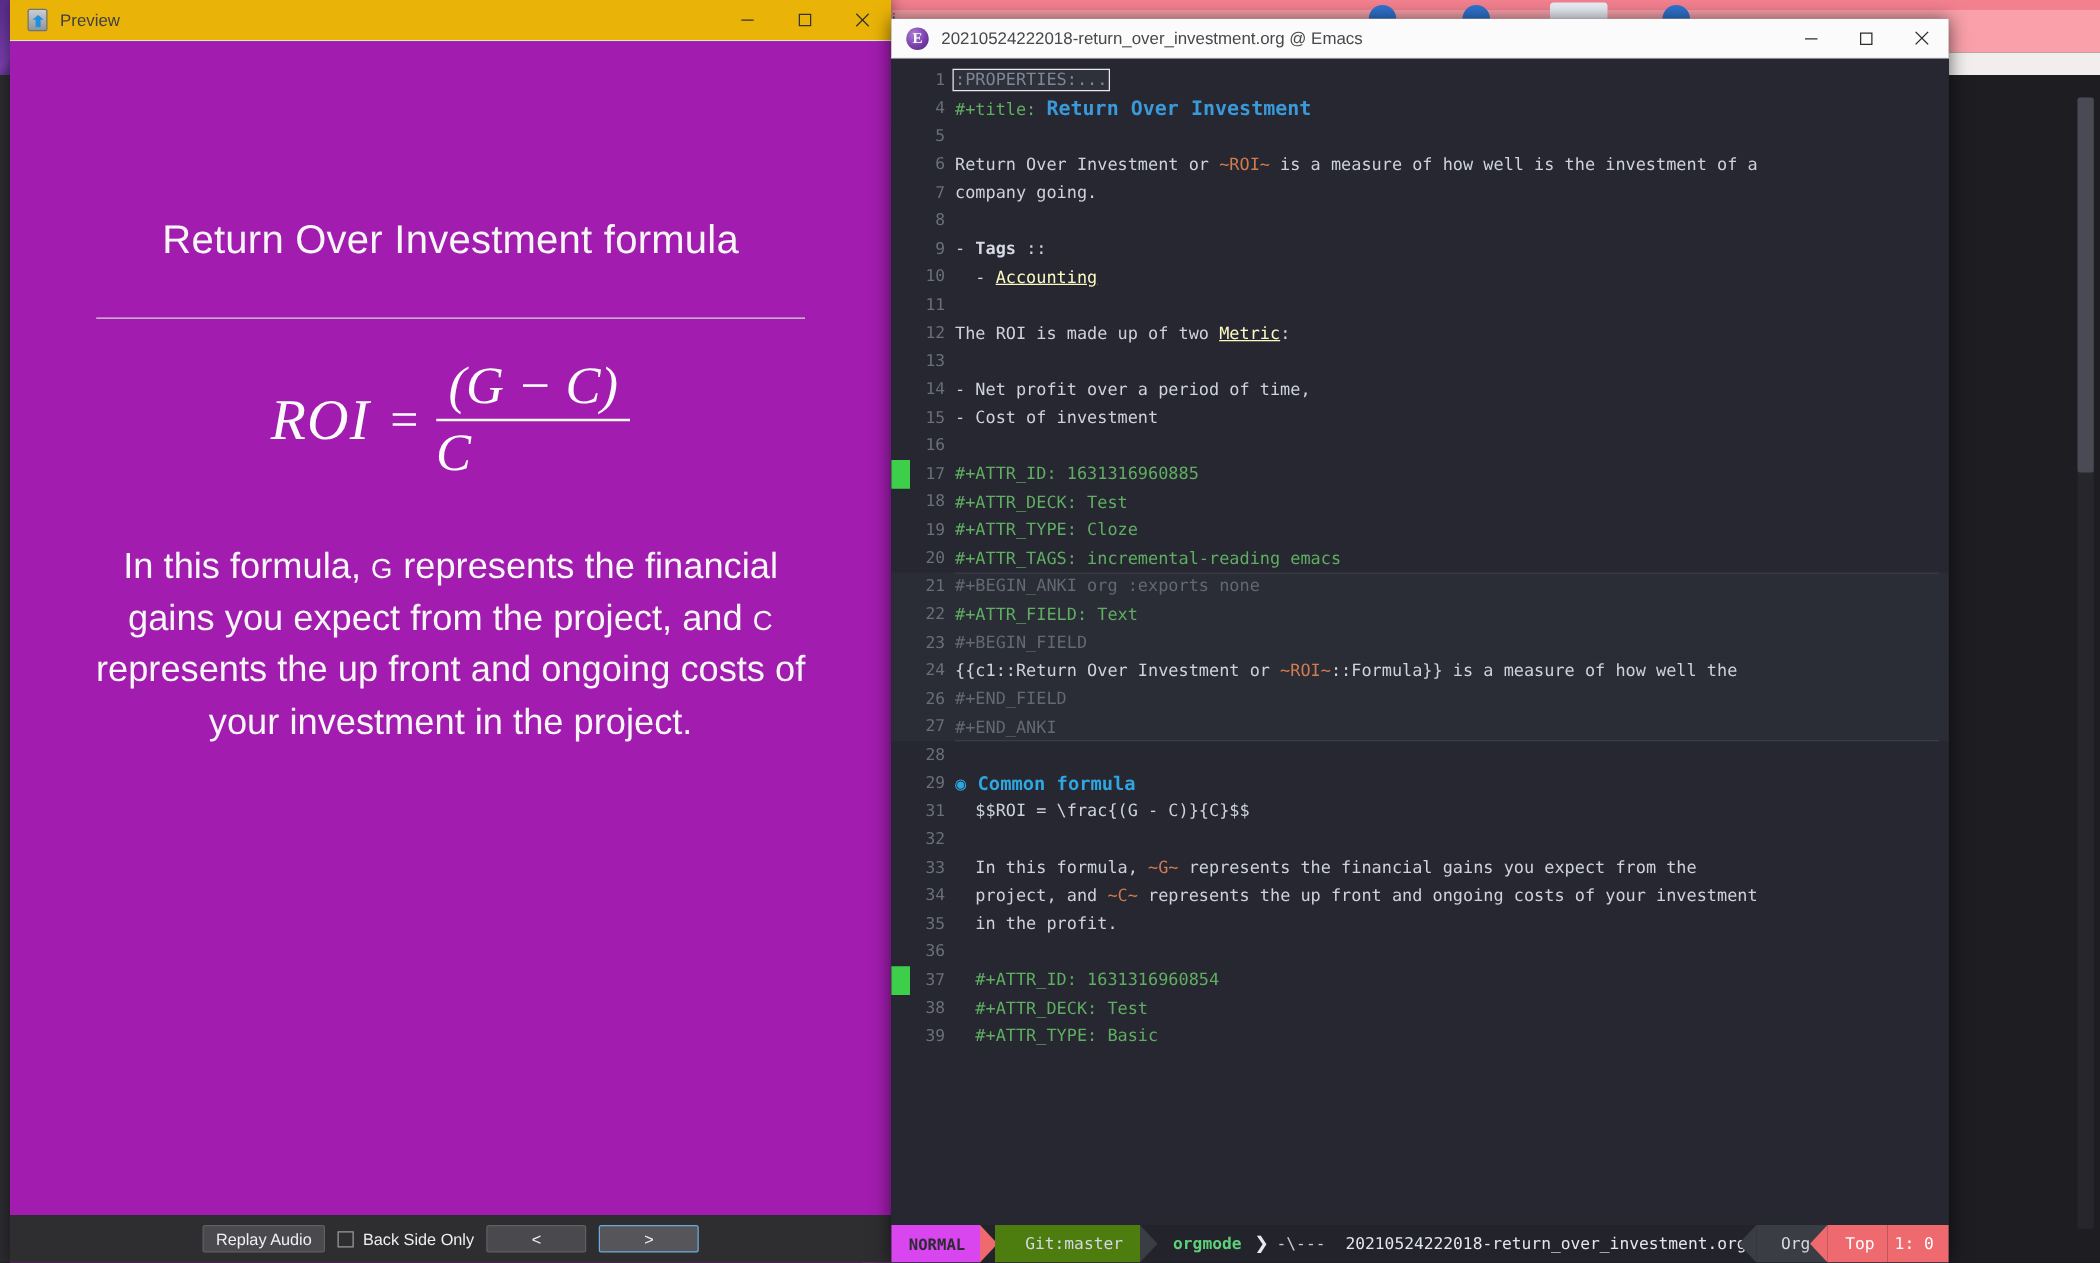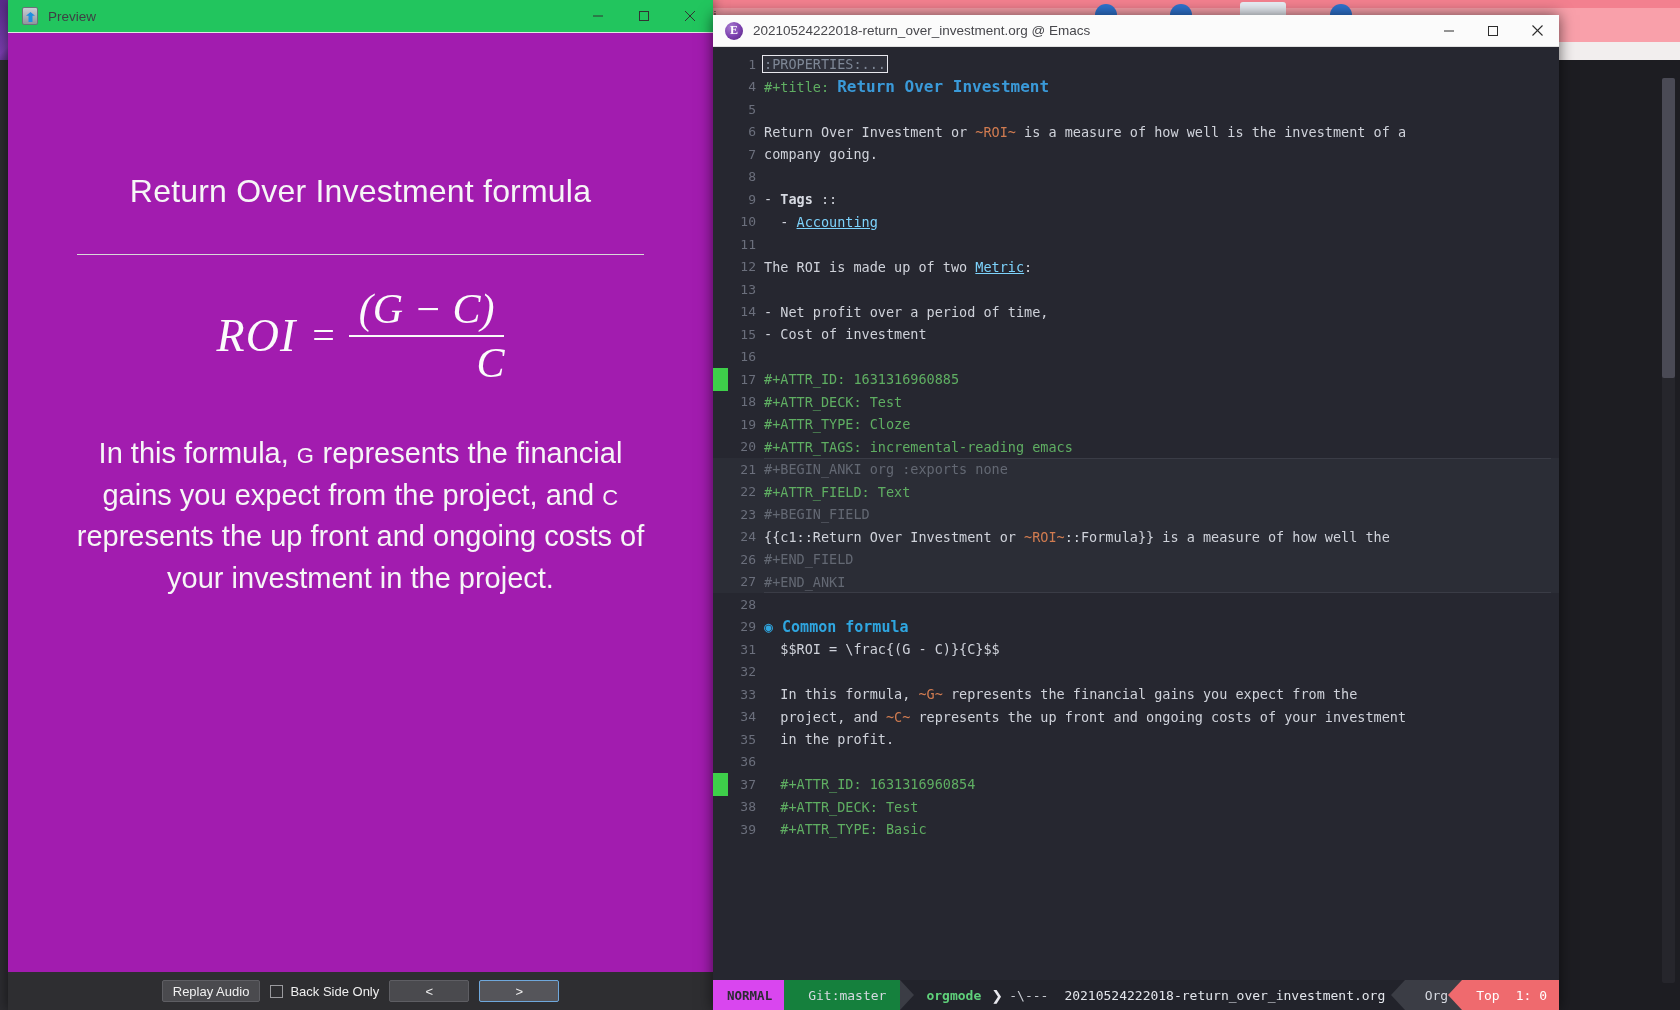--- a/index.html
+++ b/index.html
@@ -64,21 +64,21 @@
     position: absolute; left: 1662px; top: 78px; width: 13px; height: 300px;
     background: #4a4a55; border-radius: 2px;
   }
 
   
   #preview-window {
     position: absolute; left: 8px; top: 0px; width: 705px; height: 1010px;
     background: #2e2e31; box-shadow: 0 0 12px rgba(0,0,0,.55);
   }
   #preview-titlebar {
-    height: 33px; background: #22c55e; display: flex; align-items: center;
+    height: 33px; background: #eab308; display: flex; align-items: center;
     border-bottom: 1px solid #e3e3e3;
   }
   .pv-appicon {
     width: 16px; height: 18px; margin-left: 14px; margin-right: 10px;
     position: relative; flex: none;
     background: linear-gradient(#c9cdd4,#8f959e);
     border: 1px solid #6d727a; border-radius: 2px;
   }
   .pv-appicon::after {
     content: ""; position: absolute; left: 3px; top: 4px;
@@ -106,21 +106,21 @@
   #pv-rule {
     height: 1px; background: #d8d8d8; margin: 44px 34px 0 34px;
   }
   #pv-formula {
     margin-top: 30px; display: flex; justify-content: center;
     align-items: center; color: #fbfbfb;
     font-family: "Liberation Serif", serif; font-style: italic;
   }
   #pv-formula .lhs { font-size: 46px; letter-spacing: 1px; }
   #pv-formula .eq { font-size: 40px; font-style: normal; margin: 0 14px 0 16px; }
-  #pv-frac { display: inline-flex; flex-direction: column; align-items: flex-end; }
+  #pv-frac { display: inline-flex; flex-direction: column; align-items: flex-start; }
   #pv-frac .num { font-size: 42px; padding: 0 10px 2px 10px; }
   #pv-frac .bar { height: 2px; background: #fafafa; width: 100%; }
   #pv-frac .den { font-size: 42px; padding-top: 2px; }
   #pv-text {
     margin-top: 46px; font-size: 29px; line-height: 1.44; color: #f6f6f6;
     padding: 0 30px;
   }
   #pv-text .mono {
     font-family: "Liberation Sans", sans-serif; font-size: 22px;
     letter-spacing: .5px;
@@ -192,21 +192,21 @@
     width: 36px; flex: none; text-align: right; padding-right: 8px;
     color: #6b6f7c; font-size: 13px; user-select: none;
   }
   .ltext { white-space: pre; color: #cfd2da; }
 
   
   .f-drawer   { color: #7e8796; background: #2e303a; padding: 1px 2px; }
   .f-keyword  { color: #5fae62; }
   .f-title    { color: #3a9ad9; font-weight: bold; font-size: 16px; }
   .f-verb     { color: #d07b50; }
-  .f-link     { color: #7dd3fc; text-decoration: underline; }
+  .f-link     { color: #fef9c3; text-decoration: underline; }
   .f-bold     { font-weight: bold; color: #d7dae2; }
   .f-meta     { color: #5fae62; }
   .f-block    { color: #636873; }
   .f-head2    { color: #2fa6e0; font-weight: bold; font-size: 15px; }
   .f-cursorbox {
     outline: 1px solid #e8e8ee; padding: 0 1px; margin-left: -1px;
   }
   .block-line { position: absolute; left: 51px; right: 8px; height: 1px; background: #3a3c46; }
   .row-block { background: #2b2d36; }
   .ltext, .lnum { position: relative; z-index: 1; }
@@ -221,21 +221,21 @@
   .seg-normal {
     background: #d946ef; color: #2b2b32; font-weight: bold; font-size: 12.5px;
     padding: 0 12px 0 14px;
   }
   .seg-normal::after {
     content: ""; position: absolute; right: -14px; top: 0; width: 0; height: 0;
     border-left: 14px solid #ef6a6e;
     border-top: 15px solid transparent; border-bottom: 15px solid transparent;
   }
   .seg-git {
-    background: #15803d; color: #d6d9e0; padding: 0 14px 0 24px; margin-left: 0; text-align: right;
+    background: #4d7c0f; color: #d6d9e0; padding: 0 14px 0 24px; margin-left: 12px; text-align: right;
   }
   .seg-git::after {
     content: ""; position: absolute; right: -14px; top: 0; width: 0; height: 0;
     border-left: 14px solid #3b3d45;
     border-top: 15px solid transparent; border-bottom: 15px solid transparent;
     z-index: 1;
   }
   .seg-mode { color: #5fd07a; padding: 0 10px 0 26px; font-weight: bold; }
   .sep-thin {
     width: 12px; display: flex; align-items: center; justify-content: center;

